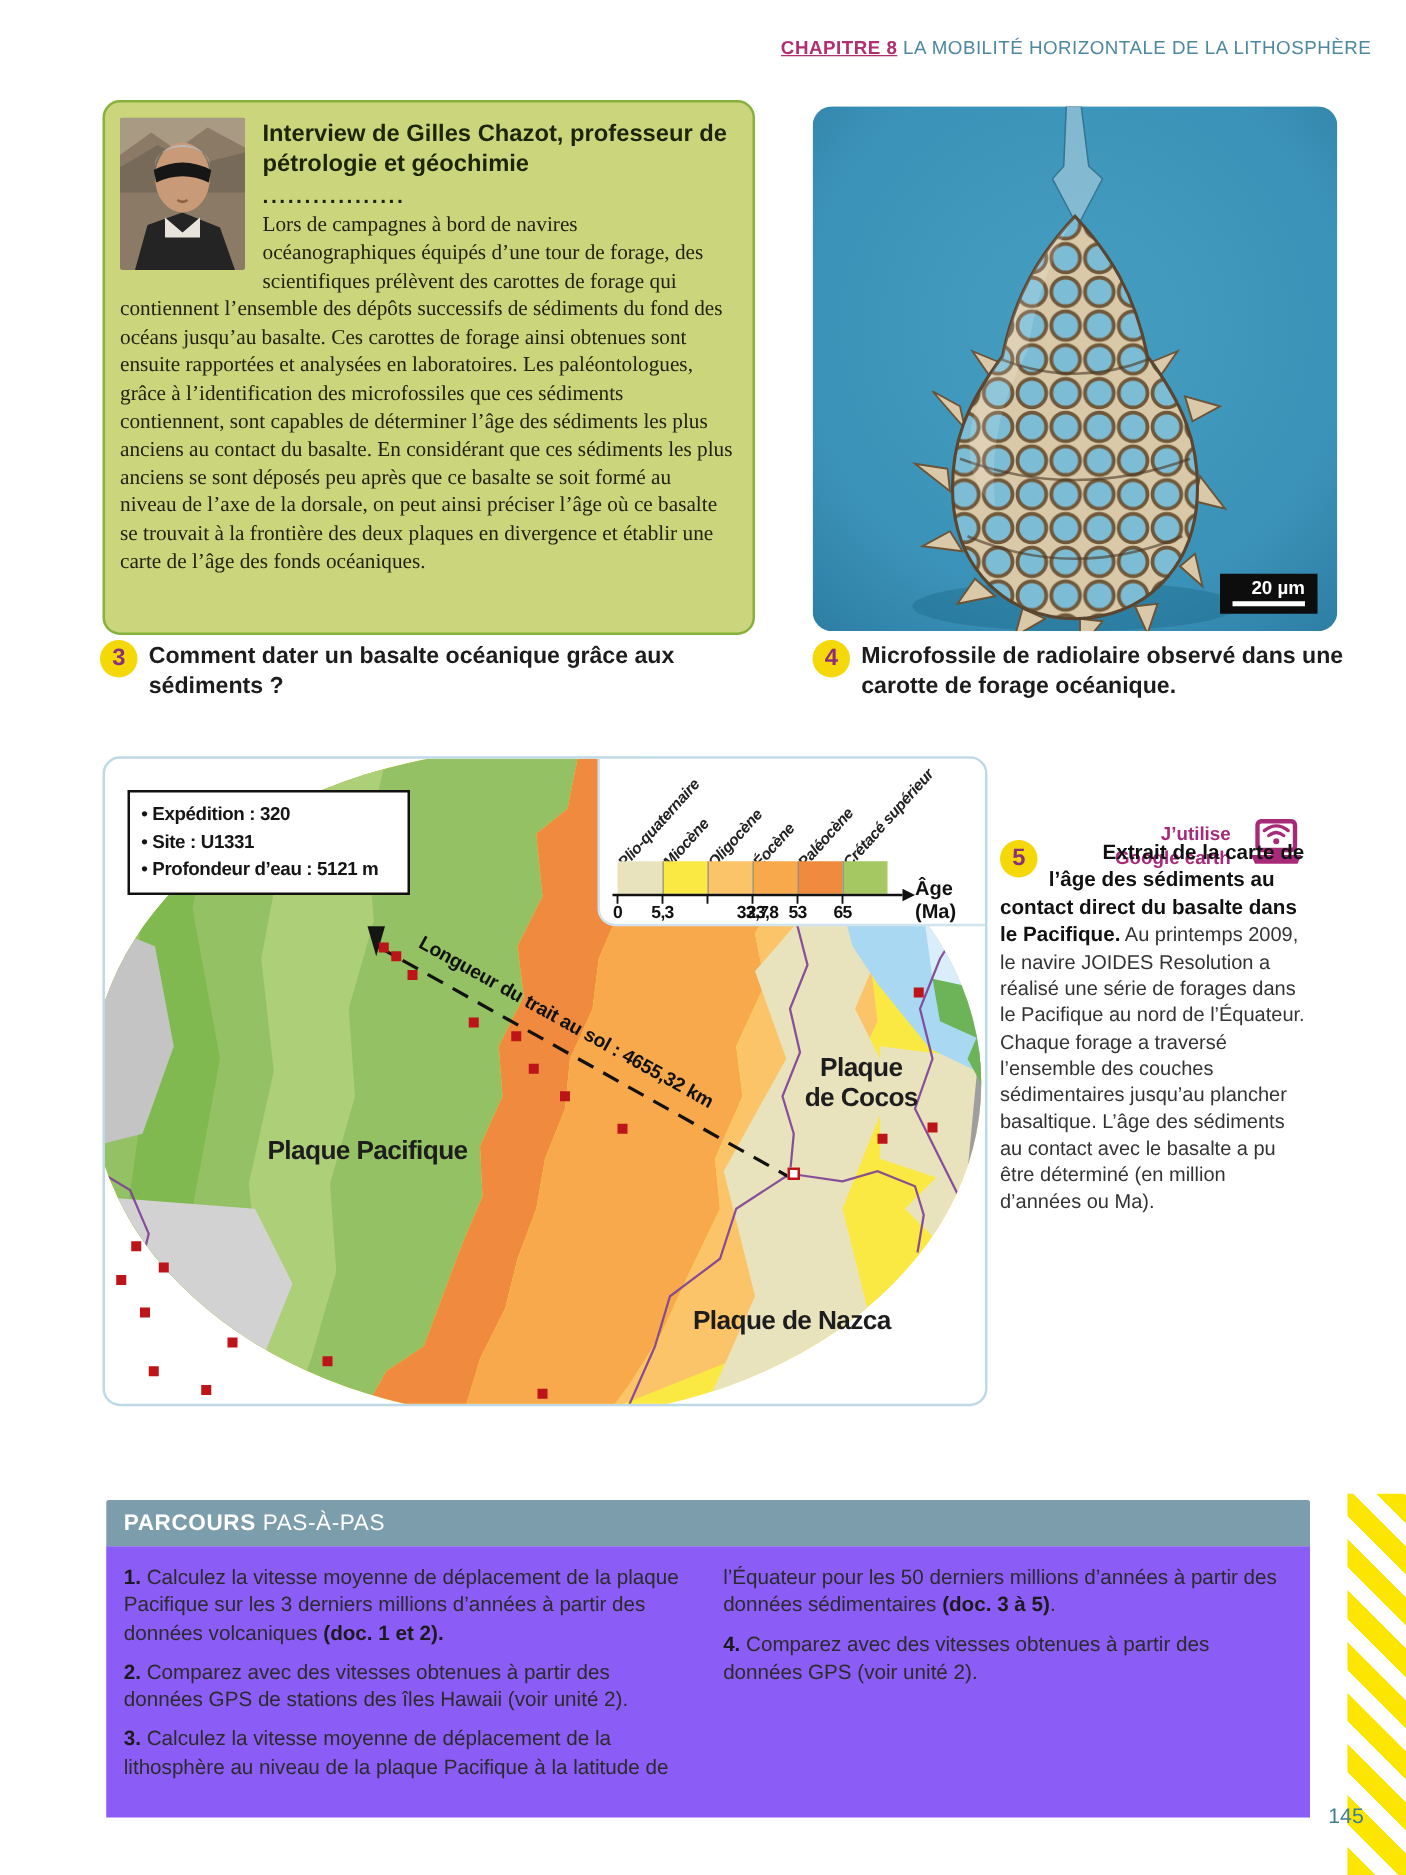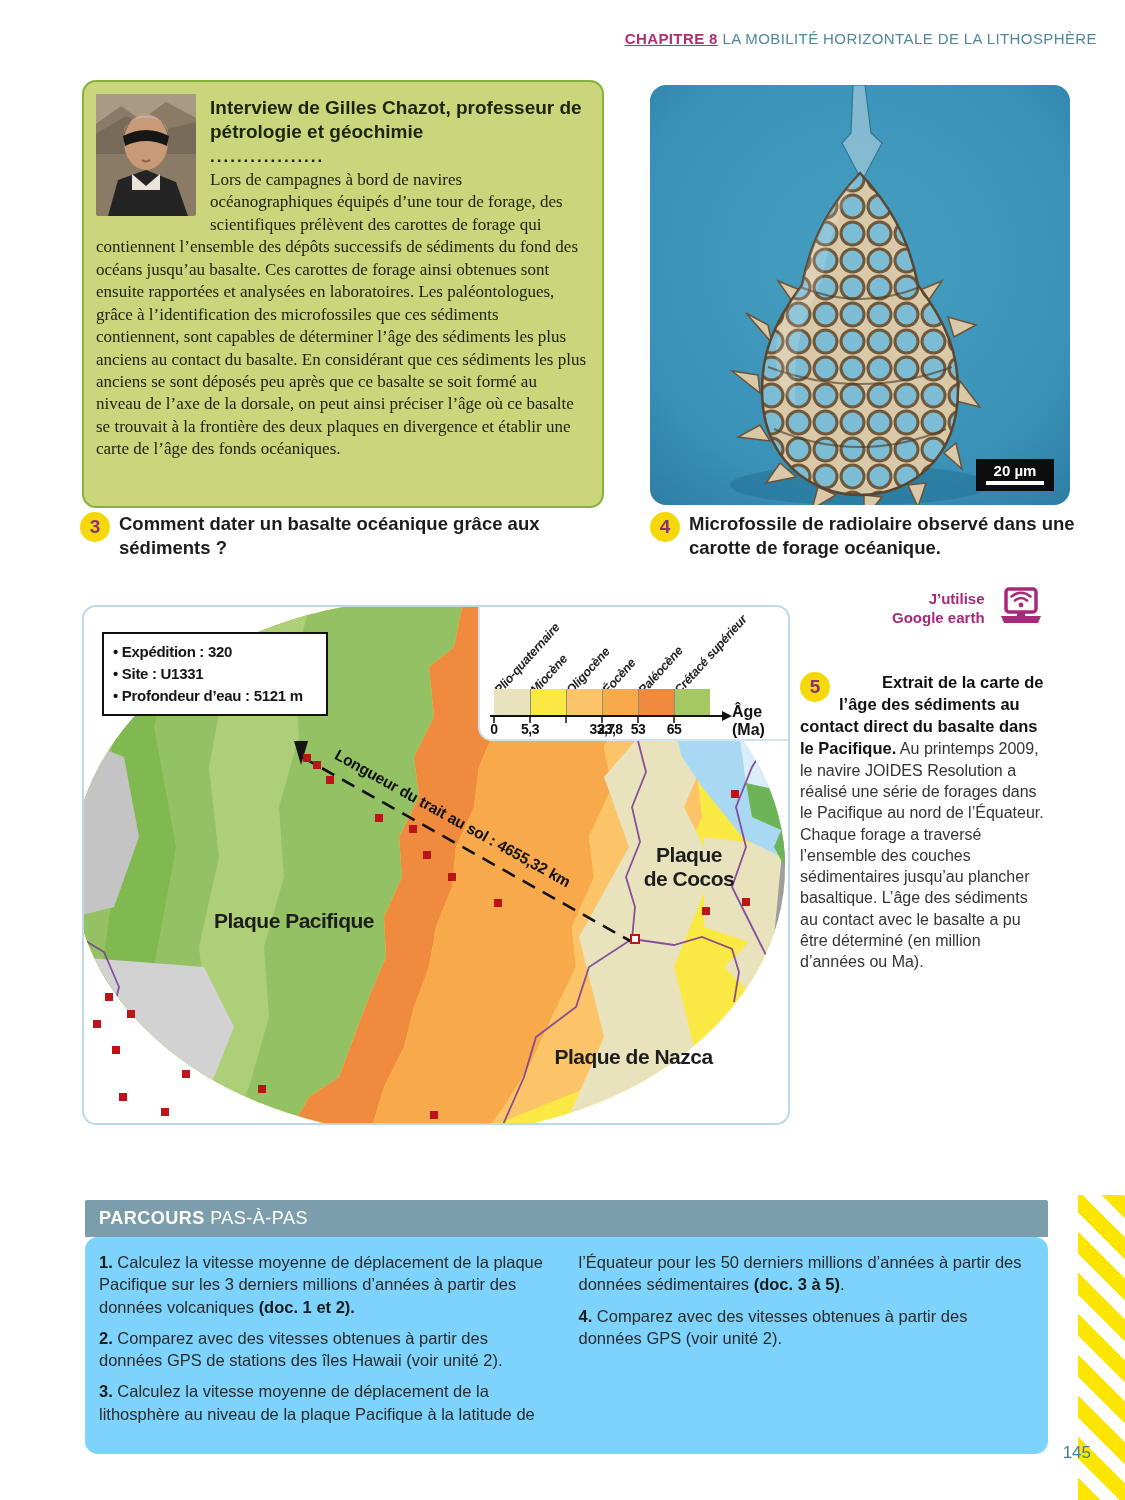--- a/index.html
+++ b/index.html
@@ -24,21 +24,21 @@
   
   .doc-caption { position:absolute; font-size:18.5px; font-weight:bold; color:#1c1c1c; line-height:1.3; }
   .doc-circle { float:left; width:30px; height:30px; border-radius:50%; background:#f4d808;
     color:#8b2e7c; font-size:19px; font-weight:bold; text-align:center; line-height:30px; margin-right:9px; }
   .doc-circle.inline { float:left; }
 
   
   .fossil-panel { position:absolute; left:650px; top:85px; width:420px; height:420px;
     border-radius:16px; overflow:hidden; }
   .scale-bar { position:absolute; right:16px; bottom:14px; background:#0d0d0d; color:#fff;
-    font-size:15px; font-weight:bold; padding:3px 10px 6px; text-align:center; }
+    font-size:15px; font-weight:bold; padding:3px 10px 6px; text-align:right; }
   .scale-bar .bar { width:58px; height:4px; background:#fff; margin:2px auto 0; }
 
   
   .map-panel { position:absolute; left:82px; top:605px; width:708px; height:520px;
     background:#fff; border:2px solid #bdd9e7; border-radius:14px; overflow:hidden; }
   .map-svg { position:absolute; left:0; top:0; }
   .info-box { position:absolute; left:18px; top:25px; width:226px; background:#fff;
     border:2px solid #111; padding:7px 9px 8px; font-size:15px; font-weight:bold; color:#151515;
     line-height:1.45; letter-spacing:-0.3px; z-index:5; }
   .info-line::before { content:"• "; }
@@ -56,34 +56,34 @@
     background:#fff; border:2px solid #cfe4ef; border-radius:0 12px 0 14px; z-index:6; }
   .swatch { position:absolute; top:82px; width:36px; height:26px; border-left:1px solid #8f8f80; }
   .swatch.first { border-left:none; }
   .legend-rot { position:absolute; top:76px; font-size:12.5px; font-style:italic; font-weight:bold;
     color:#222; white-space:nowrap; transform:rotate(-48deg); transform-origin:0 100%; letter-spacing:-0.3px;}
   .legend-tick { position:absolute; top:114px; width:40px; text-align:center; font-size:14px;
     font-weight:bold; color:#111; letter-spacing:-0.5px; }
   .age-axis-label { position:absolute; left:252px; top:96px; font-size:16px; font-weight:bold; color:#111; }
 
   
-  .ge-badge { position:absolute; left:800px; top:586px; width:245px; text-align:right; }
+  .ge-badge { position:absolute; left:800px; top:654px; width:245px; text-align:right; }
   .ge-text { display:inline-block; vertical-align:middle; color:#a62a78; font-weight:bold;
     font-size:15px; line-height:1.25; text-align:right; }
   .ge-icon { display:inline-block; vertical-align:middle; margin-left:8px; }
   .doc5-block { position:absolute; left:800px; top:672px; width:248px; font-size:16px;
     line-height:1.33; color:#333; }
   .doc5-block b { color:#111; font-size:16.5px;margin-left:43px; }
 
   
   .parcours { position:absolute; left:85px; top:1200px; width:963px; }
   .parcours-header { background:#7c9dab; color:#fff; height:37px; line-height:37px;
     padding-left:14px; font-size:18px; letter-spacing:.5px; border-radius:2px 2px 0 0; }
   .parcours-header .bold { font-weight:bold; }
-  .parcours-body { background:#7dd3fc; display:flex; gap:30px; padding:14px 20px 20px 14px; min-height:188px;border-radius:13px; }
+  .parcours-body { background:#8b5cf6; display:flex; gap:30px; padding:14px 20px 20px 14px; min-height:188px; }
   .parcours-col { width:50%; font-size:16.5px; line-height:1.35; color:#2b2b2b; }
   .task { margin-bottom:9px; }
   .task b { color:#1b1b1b; }
   .task .tbold { font-weight:bold; color:#1b1b1b; }
 
   
   .stripe-band { position:absolute; left:1078px; top:1195px; width:47px; height:305px;
     background:repeating-linear-gradient(45deg, #fce500 0 16px, #ffffff 16px 29px); }
   .page-number { position:absolute; right:34px; top:1443px; color:#3f7f95; font-size:17px; }
 </style>

